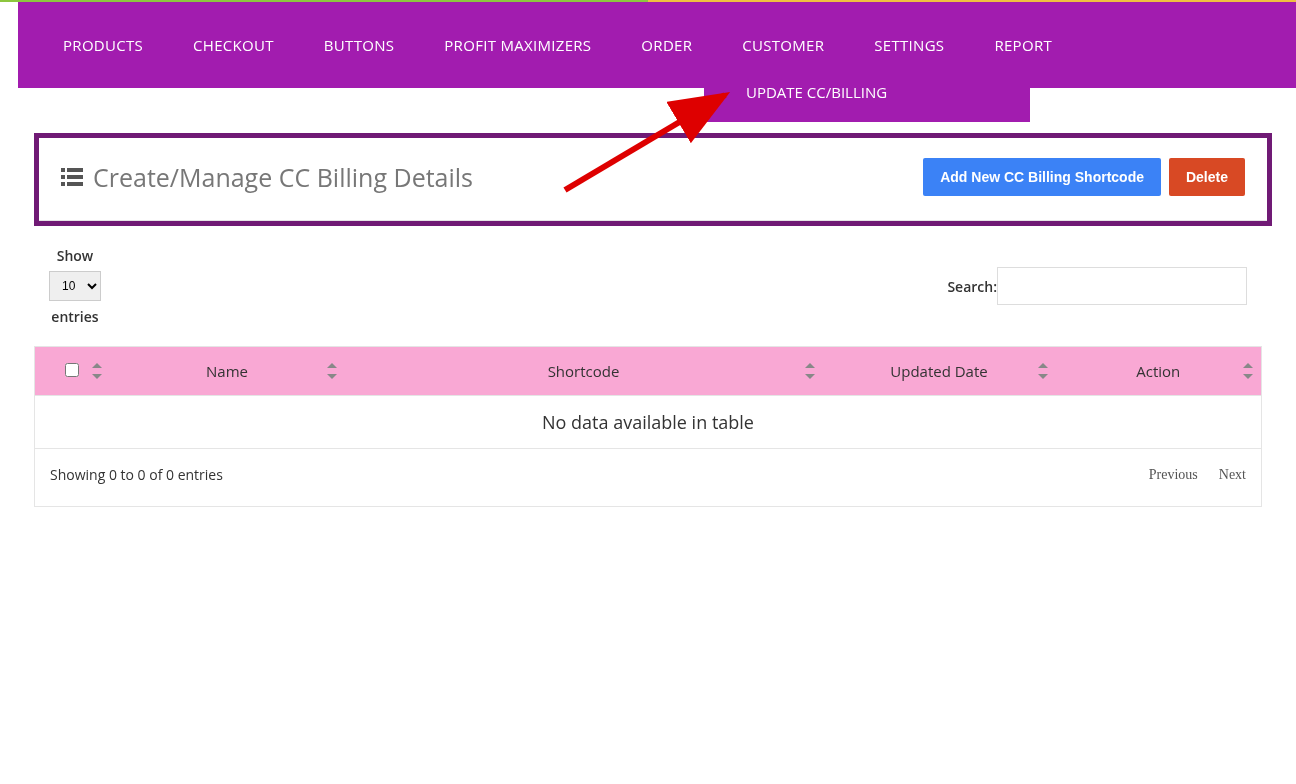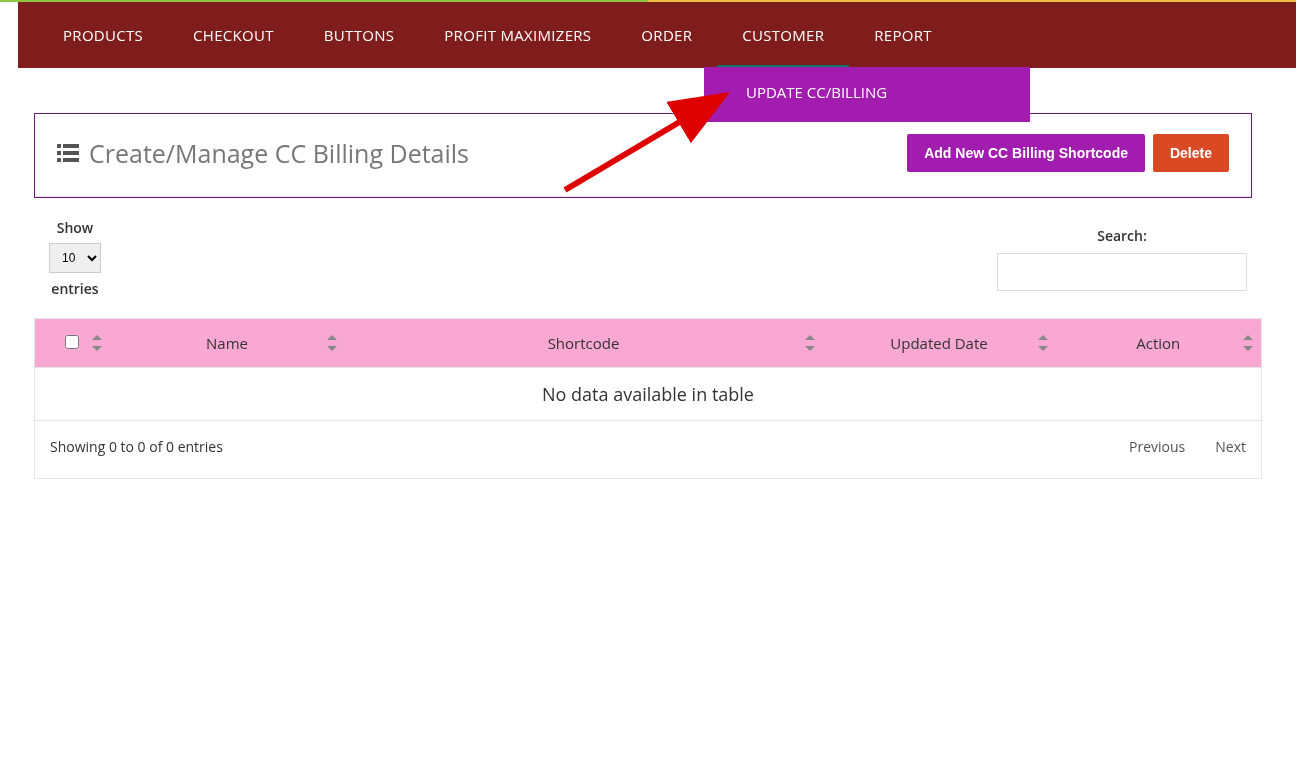--- a/index.html
+++ b/index.html
@@ -7,24 +7,24 @@
       font-family: "Open Sans", Arial, sans-serif;
       background: #fff;
       color: #333;
       font-size: 14px;
     }
     .top-accent {
       height: 2px;
       background: linear-gradient(to right, #8dc63f 0%, #8dc63f 50%, #f0c040 50%, #f0c040 100%);
     }
     .nav-bar {
-      background: #7f1d1d;
-      display: flex;
-      align-items: center;
-      padding: 0 20px;
+      background: #a21caf;
+      display: flex;
+      align-items: center;
+      padding: 10px 20px;
       margin-left: 18px;
       position: relative;
     }
     .nav-item {
       color: #fff;
       padding: 23px 25px;
       font-size: 15px;
       letter-spacing: 0.3px;
       cursor: pointer;
       position: relative;
@@ -42,22 +42,22 @@
       padding: 15px 4px 20px 0;
       z-index: 10;
     }
     .submenu-item {
       color: #fff;
       padding: 0 42px;
       font-size: 15px;
       cursor: pointer;
     }
     .panel {
-      margin: 45px 44px 0 34px;
-      border: 1px solid #701a75;
+      margin: 45px 24px 0 34px;
+      border: 5px solid #701a75;
     }
     .panel-header {
       background: #fff;
       padding: 20px 22px 24px 22px;
       display: flex;
       align-items: center;
       justify-content: space-between;
       border-bottom: 1px solid #e5e5e5;
     }
     .panel-title-group {
@@ -81,21 +81,21 @@
     }
     .btn {
       padding: 11px 17px;
       border: none;
       color: #fff;
       font-weight: 600;
       font-size: 14px;
       cursor: pointer;
       border-radius: 2px;
     }
-    .btn-success { background: #a21caf; }
+    .btn-success { background: #3b82f6; }
     .btn-danger { background: #d84924; }
     .table-controls {
       margin: 0 34px;
       padding: 20px 15px 10px 15px;
       display: flex;
       justify-content: space-between;
       align-items: center;
       font-size: 14px;
       font-weight: 600;
       color: #333;
@@ -109,22 +109,21 @@
     .show-entries select {
       border: 1px solid #ccc;
       padding: 4px 8px;
       font-size: 12px;
       height: 30px;
       cursor: pointer;
     }
     .search-group {
       display: flex;
       align-items: center;
-      gap: 8px;
-      flex-direction: column;
+      gap: 0;
     }
     .search-group input {
       border: 1px solid #ddd;
       padding: 8px 10px;
       width: 250px;
       height: 38px;
       font-size: 14px;
     }
     .data-table {
       margin: 10px 34px 0 34px;
@@ -185,21 +184,22 @@
       padding: 16px 15px 22px 15px;
       display: flex;
       justify-content: space-between;
       align-items: center;
       font-size: 14px;
       border: 1px solid #e5e5e5;
       border-top: none;
     }
     .pagination {
       display: flex;
-      gap: 30px;
+      gap: 21px;
+      font-family: Liberation Serif, serif;
     }
     .pagination span {
       color: #555;
       cursor: pointer;
     }
     .arrow-overlay {
       position: absolute;
       pointer-events: none;
       z-index: 100;
     }
@@ -214,20 +214,21 @@
 
 <div class="top-accent"></div>
 
 <nav class="nav-bar">
   <div class="nav-item">PRODUCTS</div>
   <div class="nav-item">CHECKOUT</div>
   <div class="nav-item">BUTTONS</div>
   <div class="nav-item">PROFIT MAXIMIZERS</div>
   <div class="nav-item">ORDER</div>
   <div class="nav-item active-parent">CUSTOMER</div>
+  <div class="nav-item">SETTINGS</div>
   <div class="nav-item">REPORT</div>
 </nav>
 
 <div class="submenu">
   <div class="submenu-item">UPDATE CC/BILLING</div>
 </div>
 
 <svg class="arrow-overlay" style="left:555px; top:80px;" width="200" height="130">
   <defs>
     <marker id="arrowhead" markerWidth="10" markerHeight="8" refX="9" refY="4" orient="auto">

